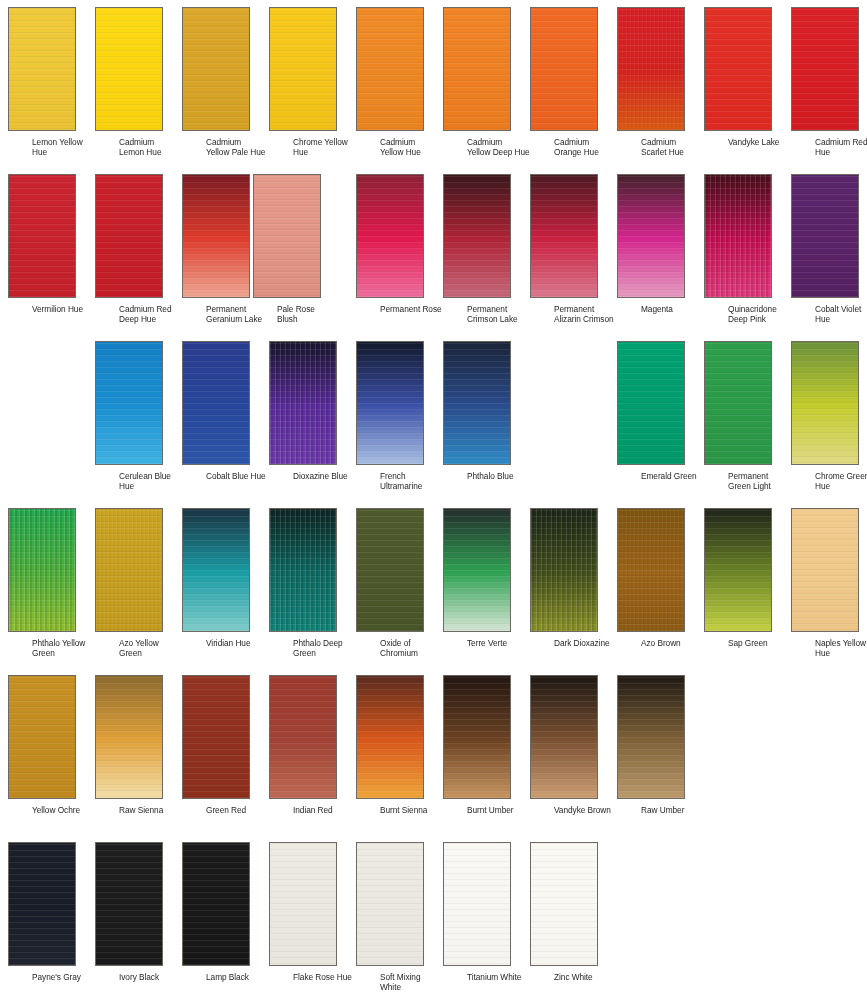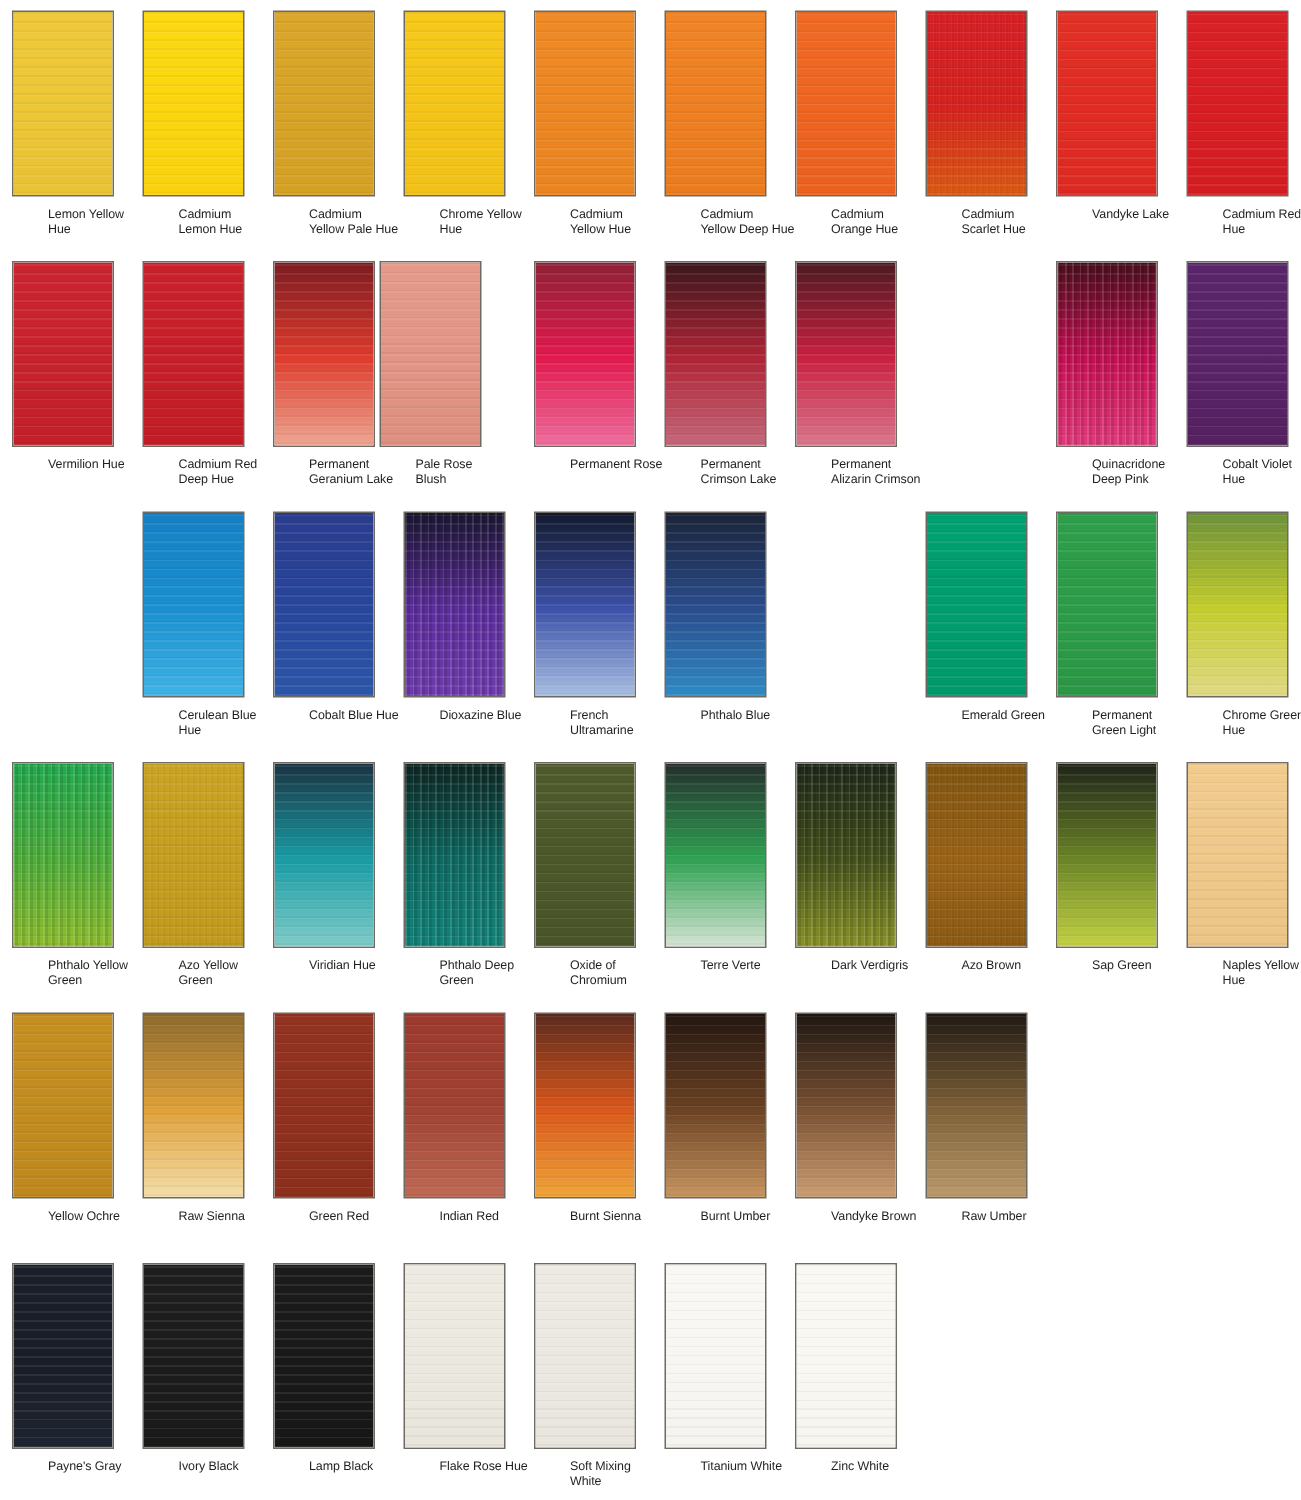--- a/index.html
+++ b/index.html
@@ -230,20 +230,27 @@
 Crimson Lake</div>
       </div>
       <div class="swatch-cell" style="left: 522px;">
         <div class="swatch-chip">
           <div class="chip-fill" style="background: linear-gradient(rgb(77, 26, 34) 0%, rgb(202, 32, 64) 52%, rgb(217, 120, 142) 100%);"></div>
           <div class="chip-bands"></div>
         </div>
         <div class="swatch-label">Permanent
 Alizarin Crimson</div>
       </div>
+      <div class="swatch-cell" style="left: 609px;">
+        <div class="swatch-chip">
+          <div class="chip-fill" style="background: linear-gradient(rgb(69, 33, 44) 0%, rgb(213, 38, 142) 52%, rgb(228, 156, 192) 100%);"></div>
+          <div class="chip-bands"></div>
+        </div>
+        <div class="swatch-label">Magenta</div>
+      </div>
       <div class="swatch-cell" style="left: 696px;">
         <div class="swatch-chip">
           <div class="chip-fill" style="background: linear-gradient(rgb(74, 14, 29) 0%, rgb(197, 16, 83) 52%, rgb(226, 60, 124) 100%);"></div>
           <div class="chip-bands"></div>
           <div class="chip-grain strong"></div>
         </div>
         <div class="swatch-label">Quinacridone
 Deep Pink</div>
       </div>
       <div class="swatch-cell" style="left: 783px;">
@@ -367,21 +374,21 @@
           <div class="chip-bands"></div>
         </div>
         <div class="swatch-label">Terre Verte</div>
       </div>
       <div class="swatch-cell" style="left: 522px;">
         <div class="swatch-chip">
           <div class="chip-fill" style="background: linear-gradient(rgb(29, 39, 24) 0%, rgb(68, 80, 28) 52%, rgb(138, 147, 39) 100%);"></div>
           <div class="chip-bands"></div>
           <div class="chip-grain strong"></div>
         </div>
-        <div class="swatch-label">Dark Verdigris</div>
+        <div class="swatch-label">Dark Dioxazine</div>
       </div>
       <div class="swatch-cell" style="left: 609px;">
         <div class="swatch-chip">
           <div class="chip-fill" style="background: linear-gradient(rgb(126, 84, 16) 0%, rgb(154, 99, 24) 52%, rgb(140, 90, 20) 100%);"></div>
           <div class="chip-bands"></div>
           <div class="chip-grain"></div>
         </div>
         <div class="swatch-label">Azo Brown</div>
       </div>
       <div class="swatch-cell" style="left: 696px;">

